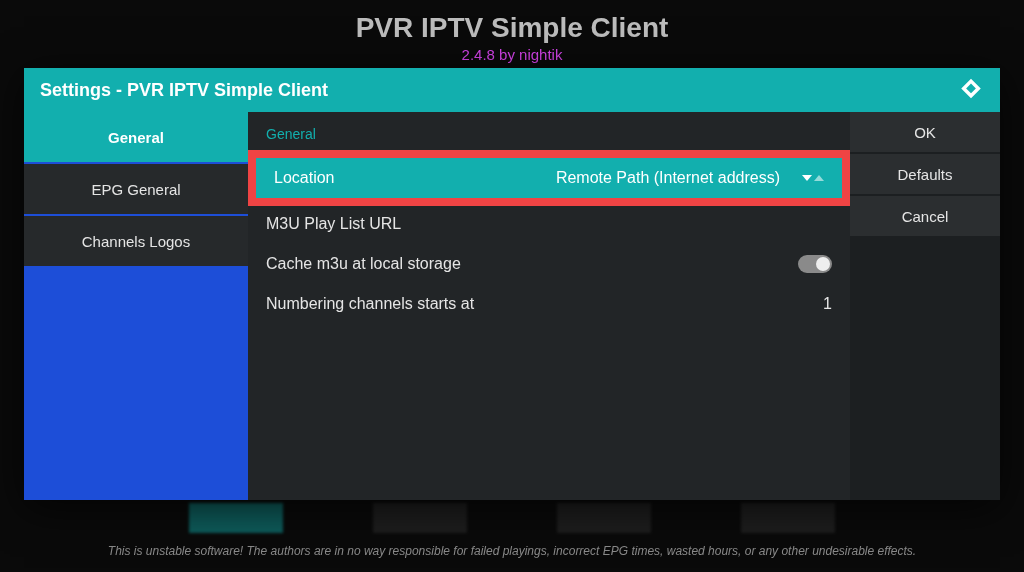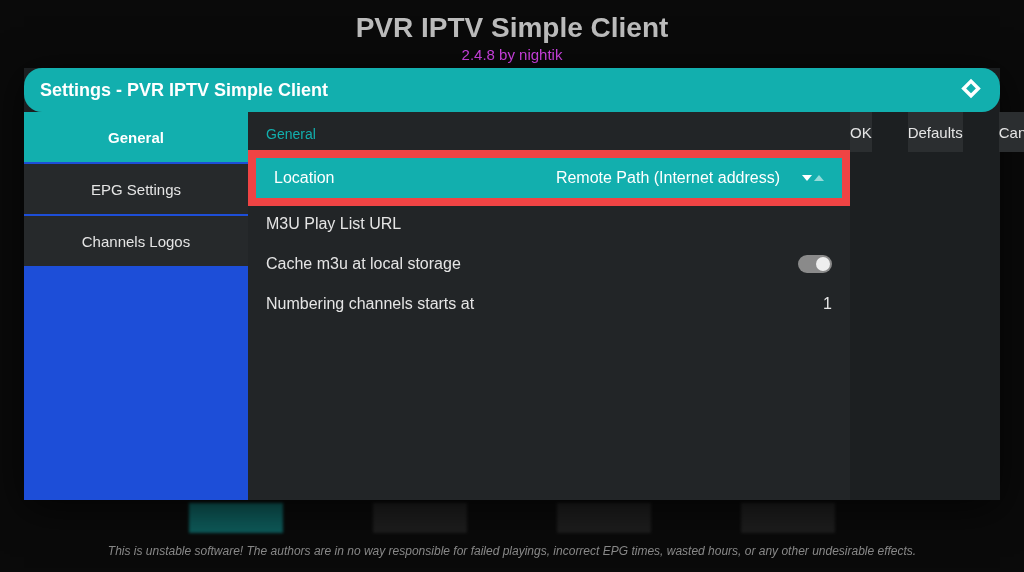--- a/index.html
+++ b/index.html
@@ -43,21 +43,20 @@
   }
 
   .dialog-header {
     background: #12afae;
     height: 44px;
     display: flex;
     align-items: center;
     padding: 0 16px;
     justify-content: space-between;
     color: #fff;
-    border-radius: 18px;
   }
   .dialog-title {
     font-size: 18px;
     font-weight: 600;
   }
   .kodi-logo {
     width: 26px;
     height: 26px;
   }
 
@@ -147,23 +146,22 @@
     top: 2px;
     width: 14px;
     height: 14px;
     border-radius: 50%;
     background: #eee;
   }
 
   .actions {
     width: 150px;
     display: flex;
-    flex-direction: row;
+    flex-direction: column;
     background: #1c1f21;
-    gap: 36px;
   }
   .action-btn {
     height: 40px;
     display: flex;
     align-items: center;
     justify-content: center;
     font-size: 15px;
     color: #e5e5e5;
     background: #2b2e30;
     margin: 0 0 2px 0;
@@ -232,21 +230,21 @@
     </svg>
   </div>
 
   <div class="dialog-body">
 
     <div class="sidebar">
       <div class="sidebar-item active">
         <span>General</span>
       </div>
       <div class="sidebar-item">
-        <span>EPG Settings</span>
+        <span>EPG General</span>
       </div>
       <div class="sidebar-item">
         <span>Channels Logos</span>
       </div>
     </div>
 
     <div class="settings-pane">
       <div class="section-label">General</div>
 
       <div class="highlight-wrap">

